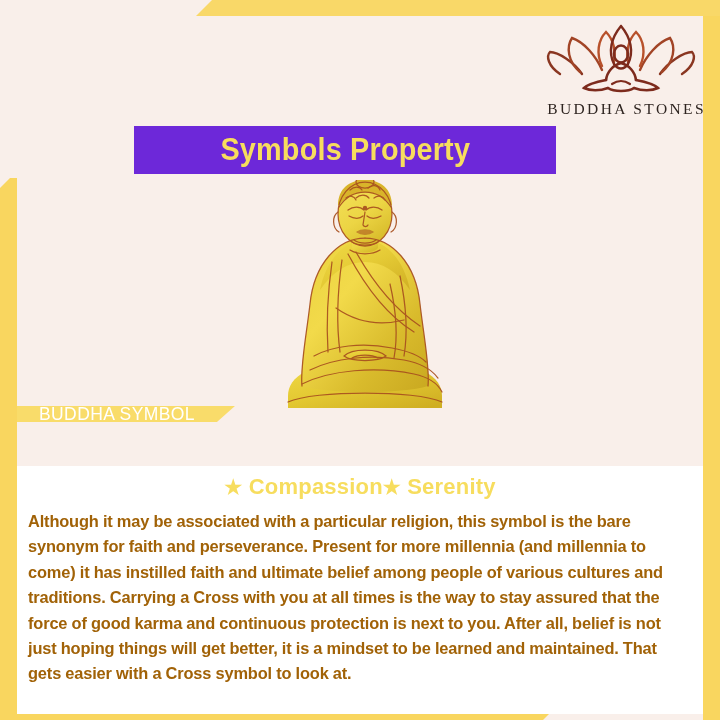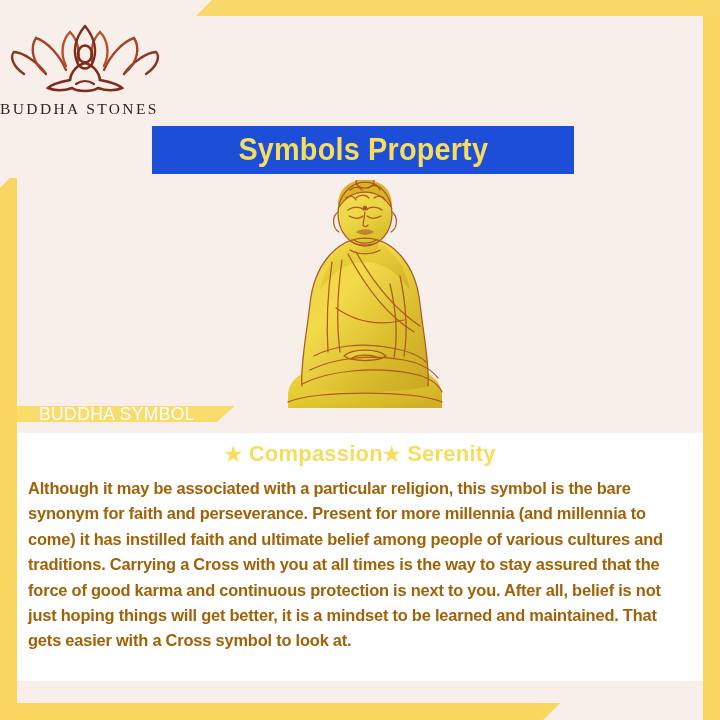--- a/index.html
+++ b/index.html
@@ -57,44 +57,44 @@
     background: #f9d65f;
     clip-path: polygon(0 0, 100% 0, calc(100% - 17px) 100%, 0 100%);
   }
 
   
   .logo-block {
     position: absolute;
     top: 22px;
     left: 0;
     width: 706px;
-    text-align: left;
+    text-align: right;
   }
   .logo-mark {
     display: block;
     margin: 0 auto;
   }
   .logo-word {
     display: block;
     margin-top: 2px;
     font-family: "Liberation Serif", serif;
     font-size: 15.5px;
     letter-spacing: 2.4px;
     color: #2e2420;
     font-weight: 400;
   }
 
   
   .title-banner {
     position: absolute;
-    left: 152px;
+    left: 134px;
     top: 126px;
     width: 422px;
     height: 48px;
-    background: #1d4ed8;
+    background: #6d28d9;
     display: flex;
     align-items: center;
     justify-content: center;
   }
   .title-text {
     font-family: "Liberation Sans Narrow", "Liberation Sans", sans-serif;
     font-weight: bold;
     font-size: 31px;
     color: #f7dd5e;
     letter-spacing: 0.2px;
@@ -128,21 +128,21 @@
     color: #ffffff;
     font-size: 17.5px;
     letter-spacing: 0.4px;
     white-space: nowrap;
   }
 
   
   .content-card {
     position: absolute;
     left: 17px;
-    top: 433px;
+    top: 466px;
     width: 686px;
     height: 248px;
     background: #ffffff;
   }
   .subtitle-row {
     margin-top: 8px;
     text-align: center;
     font-family: "Liberation Sans Narrow", "Liberation Sans", sans-serif;
     font-weight: bold;
     font-size: 22px;

